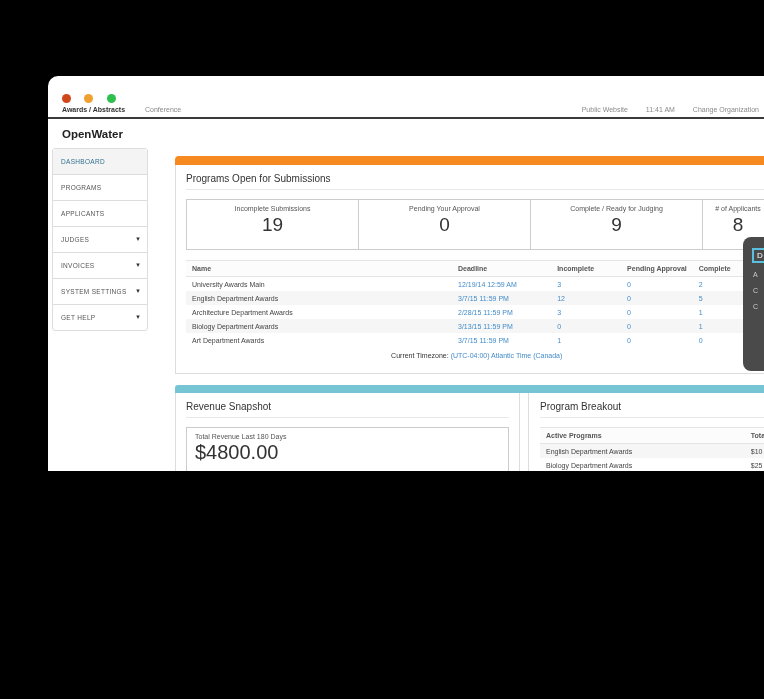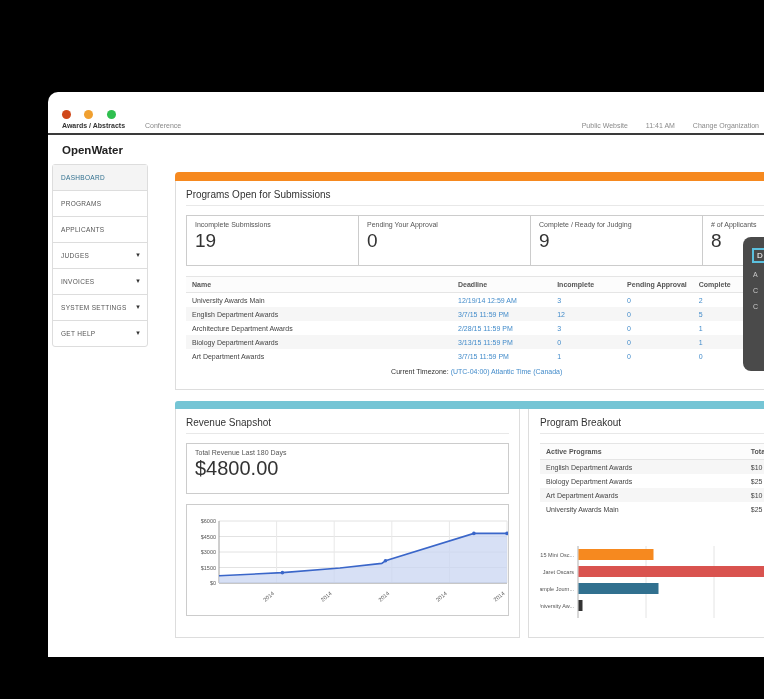--- a/index.html
+++ b/index.html
@@ -2,21 +2,21 @@
 <html><head>
 <meta charset="utf-8">
 <style>
   * { margin:0; padding:0; box-sizing:border-box; }
   html,body { width:764px; height:699px; }
   body {
     position:relative; background:#000; overflow:hidden;
     font-family:"Liberation Sans", sans-serif; -webkit-font-smoothing:antialiased;
   }
   .window {
-    position:absolute; left:48px; top:92px; width:716px; height:565px;
+    position:absolute; left:48px; top:76px; width:716px; height:395px;
     background:#fff; border-radius:10px 0 0 0; overflow:hidden;
   }
   
   .titlebar { height:30px; padding:13px 0 0 14px; }
   .dot { display:inline-block; width:9px; height:9px; border-radius:50%; margin-right:9px; }
   
   .topnav {
     display:flex; justify-content:space-between; align-items:flex-end;
     padding:0 5px 4px 14px; border-bottom:2px solid #3a3a3a; font-size:7px; color:#888;
   }
@@ -33,21 +33,21 @@
   .side-item.active { background:#f4f4f4; color:#31708f; }
   .caret { position:absolute; right:7px; top:8px; font-size:7px; color:#333; }
   
   .main { position:absolute; left:127px; top:80px; width:610px; }
   .accent-bar { height:9px; border-radius:4px 4px 0 0; background:#f6891f; }
   .panel { background:#fff; border:1px solid #ddd; border-top:none; padding:8px 10px 12px; }
   .section-title { font-size:10px; color:#333; padding-bottom:5px;
     border-bottom:1px solid #e8e8e8; margin-bottom:9px; }
   
   .stats { display:flex; border:1px solid #ccc; }
-  .stat { flex:0 0 172px; padding:5px 8px 13px; border-right:1px solid #ccc; overflow:hidden; }
+  .stat { flex:0 0 172px; padding:5px 8px 13px; border-right:1px solid #ccc; overflow:hidden;text-align:center; }
   .stat:last-child { flex:1 0 auto; border-right:none; }
   .stat-label { font-size:7px; color:#555; white-space:nowrap; }
   .stat-value { font-size:19px; color:#333; margin-top:2px; }
   
   table { border-collapse:collapse; width:100%; font-size:7px; }
   .programs-table { margin-top:10px; }
   th { text-align:left; color:#555; font-weight:bold; padding:4px 6px;
     border-top:1px solid #e5e5e5; border-bottom:1px solid #e5e5e5; background:#fcfcfc;
     white-space:nowrap; }
   td { padding:3.5px 6px; color:#444; white-space:nowrap; overflow:hidden; }

